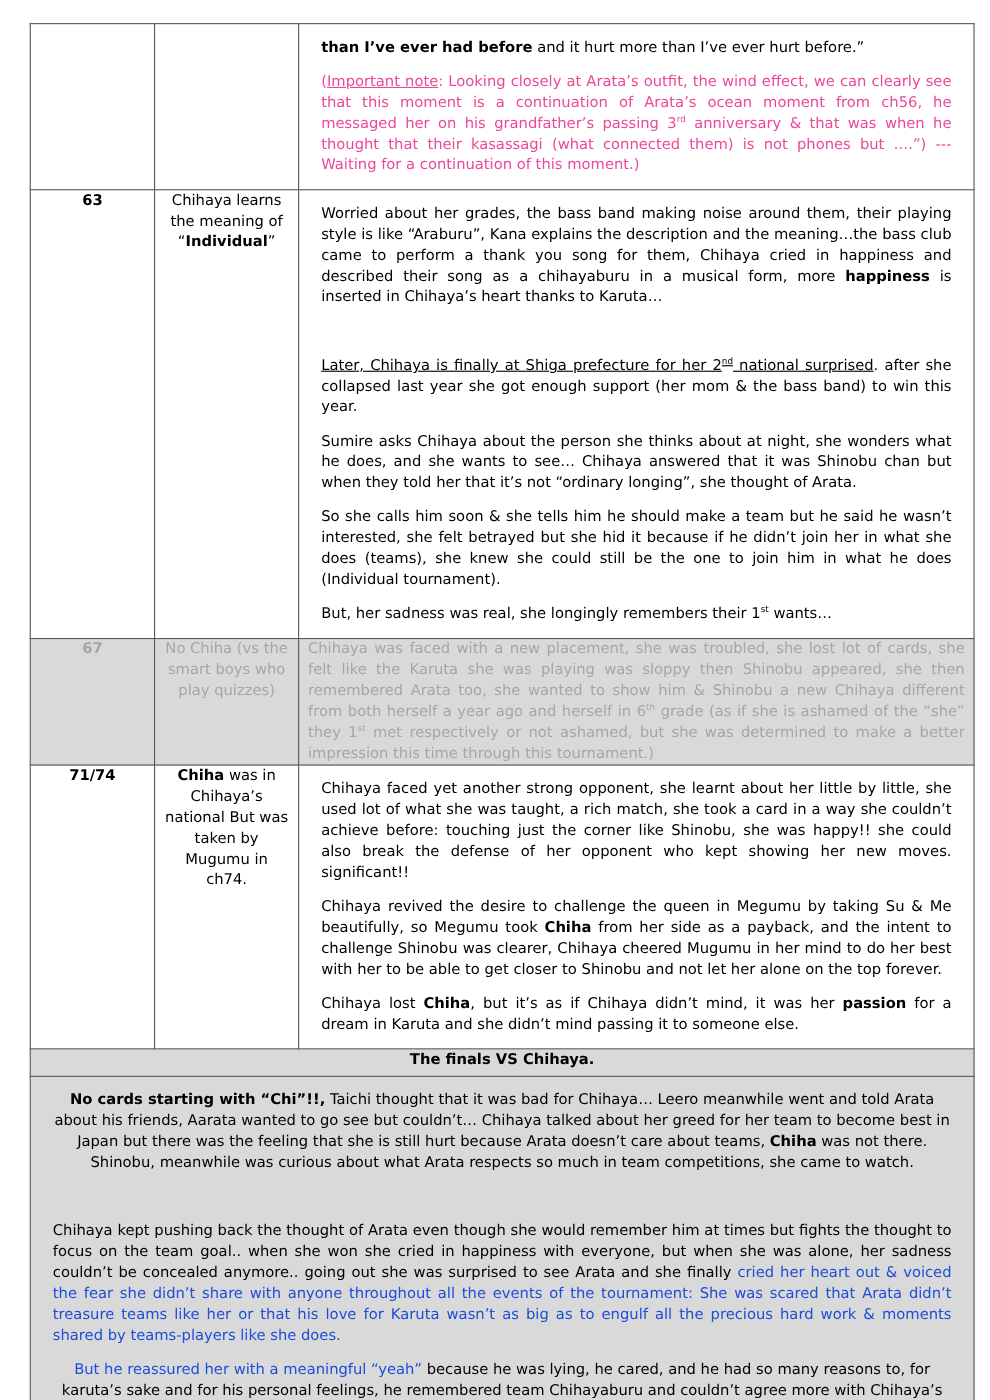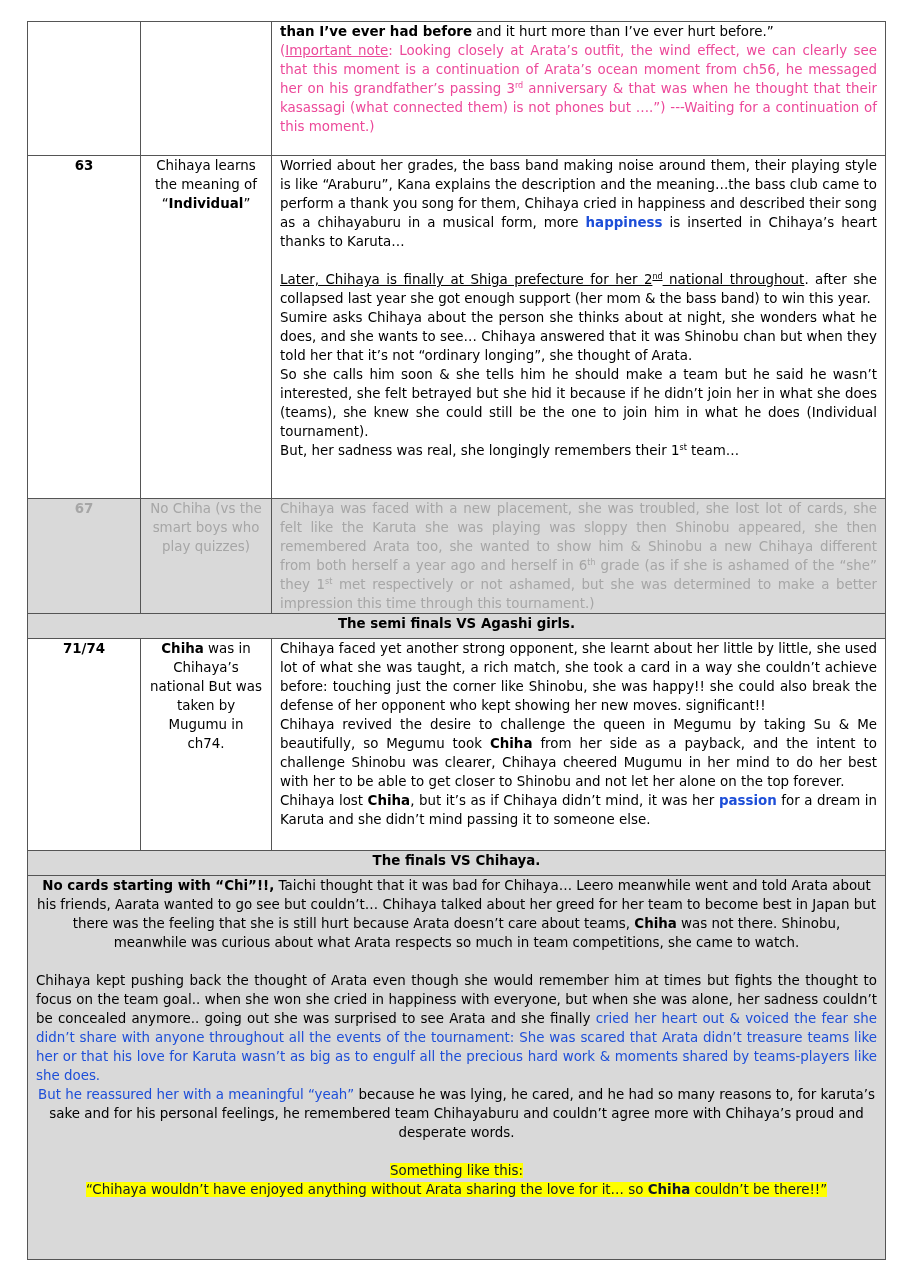--- a/index.html
+++ b/index.html
@@ -8,23 +8,23 @@
   table.doc td{border:1.3px solid #555;vertical-align:top;padding:0 8px;}
   col.c1{width:113px;} col.c2{width:131px;} col.c3{width:614px;}
   td.num{text-align:center;vertical-align:middle;font-weight:bold;}
   td.title{text-align:center;vertical-align:middle;padding:0 6px;}
   td.body{text-align:justify;}
   .gray td{background:#d9d9d9;}
   .grayrow td{color:#a6a6a6;}
   .hdr td{background:#d9d9d9;text-align:center;font-weight:bold;height:24px;vertical-align:middle;}
   .green{color:#ec4899;}
   .red{color:#1d4ed8;}
-  .redb{color:#1d4ed8;font-weight:bold;}
+  .redb{color:#000000;font-weight:bold;}
   .u{text-decoration:underline;}
-  p{margin:0;}
+  p{margin:12px;}
   .gap{height:19px;}
   .final td{background:#d9d9d9;text-align:center;padding:4px 8px 0 8px;}
   .final .just{text-align:justify;}
   .hl{background:#ffff00;color:#0f172a;}
   sup{font-size:8px;line-height:0;}
 </style>
 </head>
 <body>
 
 <table class="doc">
@@ -43,36 +43,33 @@
       <p class="green"><span>(</span><span class="u">Important note</span><span>: Looking closely at Arata’s outfit, the wind effect, we can clearly see that this moment is a continuation of Arata’s ocean moment from ch56, he messaged her on his grandfather’s passing 3</span><sup>rd</sup><span> anniversary &amp; that was when he thought that their kasassagi (what connected them) is not phones but ….”) ---Waiting for a continuation of this moment.)</span></p>
     </td>
   </tr>
 
   <tr style="height:343px;">
     <td class="num">63</td>
     <td class="title"><span>Chihaya learns the meaning of “</span><b>Individual</b><span>”</span></td>
     <td class="body">
       <p><span>Worried about her grades, the bass band making noise around them, their playing style is like “Araburu”, Kana explains the description and the meaning…the bass club came to perform a thank you song for them, Chihaya cried in happiness and described their song as a chihayaburu in a musical form, more </span><span class="redb">happiness</span><span> is inserted in Chihaya’s heart thanks to Karuta…</span></p>
       <div class="gap"></div>
-      <p><span class="u">Later, Chihaya is finally at Shiga prefecture for her 2</span><sup class="u">nd</sup><span class="u"> national throughout</span><span>. after she collapsed last year she got enough support (her mom &amp; the bass band) to win this year.</span></p>
+      <p><span class="u">Later, Chihaya is finally at Shiga prefecture for her 2</span><sup class="u">nd</sup><span class="u"> national surprised</span><span>. after she collapsed last year she got enough support (her mom &amp; the bass band) to win this year.</span></p>
       <p>Sumire asks Chihaya about the person she thinks about at night, she wonders what he does, and she wants to see… Chihaya answered that it was Shinobu chan but when they told her that it’s not “ordinary longing”, she thought of Arata.</p>
       <p>So she calls him soon &amp; she tells him he should make a team but he said he wasn’t interested, she felt betrayed but she hid it because if he didn’t join her in what she does (teams), she knew she could still be the one to join him in what he does (Individual tournament).</p>
-      <p><span>But, her sadness was real, she longingly remembers their 1</span><sup>st</sup><span> team…</span></p>
+      <p><span>But, her sadness was real, she longingly remembers their 1</span><sup>st</sup><span> wants…</span></p>
     </td>
   </tr>
 
   <tr class="gray grayrow" style="height:115px;">
     <td class="num">67</td>
     <td class="title">No Chiha (vs the smart boys who play quizzes)</td>
     <td class="body"><span>Chihaya was faced with a new placement, she was troubled, she lost lot of cards, she felt like the Karuta she was playing was sloppy then Shinobu appeared, she then remembered Arata too, she wanted to show him &amp; Shinobu a new Chihaya different from both herself a year ago and herself in 6</span><sup>th</sup><span> grade (as if she is ashamed of the “she” they 1</span><sup>st</sup><span> met respectively or not ashamed, but she was determined to make a better impression this time through this tournament.)</span></td>
   </tr>
 
-  <tr class="hdr">
-    <td colspan="3">The semi  finals VS Agashi girls.</td>
-  </tr>
 
   <tr style="height:212px;">
     <td class="num">71/74</td>
     <td class="title"><b>Chiha</b><span> was in Chihaya’s national But was taken by Mugumu in ch74.</span></td>
     <td class="body">
       <p>Chihaya faced yet another strong opponent, she learnt about her little by little, she used lot of what she was taught, a rich match, she took a card in a way she couldn’t achieve before: touching just the corner like Shinobu, she was happy!! she could also break the defense of her opponent who kept showing her new moves. significant!!</p>
       <p><span>Chihaya revived the desire to challenge the queen in Megumu by taking Su &amp; Me beautifully, so Megumu took </span><b>Chiha</b><span> from her side as a payback, and the intent to challenge Shinobu was clearer, Chihaya cheered Mugumu in her mind to do her best with her to be able to get closer to Shinobu and not let her alone on the top forever.</span></p>
       <p><span>Chihaya lost </span><b>Chiha</b><span>, but it’s as if Chihaya didn’t mind, it was her </span><span class="redb">passion</span><span> for a dream in Karuta and she didn’t mind passing it to someone else.</span></p>
     </td>
   </tr>

